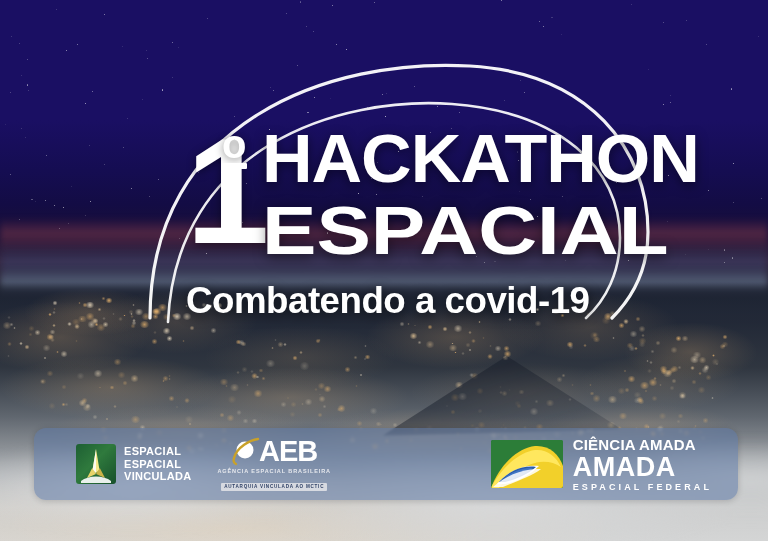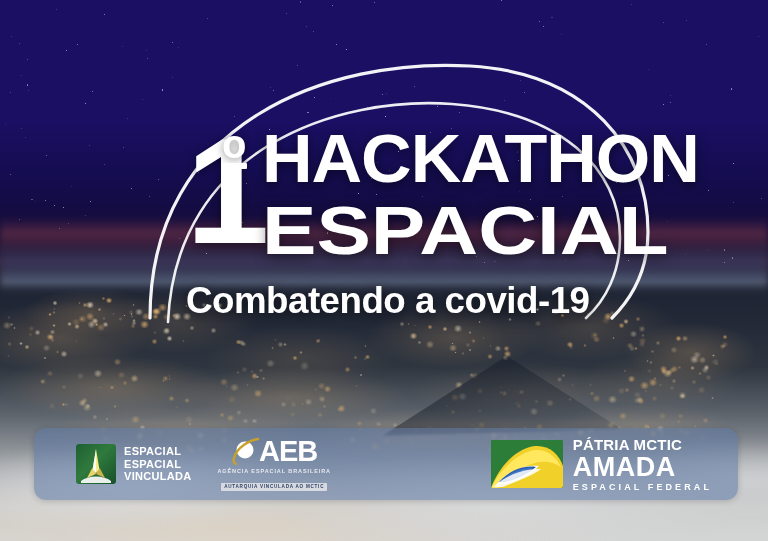--- a/index.html
+++ b/index.html
@@ -824,20 +824,20 @@
           <rect width="72" height="48" fill="#2c7d38"></rect>
           <path d="M0 48 C8 26 26 8 44 6 C58 5 68 14 72 26 L72 48 Z" fill="#f2d02a"></path>
           <path d="M0 48 C10 28 28 12 44 10 C56 9 65 16 70 27 C60 20 46 20 34 27 C22 34 12 42 8 48 Z" fill="#ffe75e"></path>
           <path d="M6 44 C16 32 32 24 48 26 C40 34 28 41 14 44 Z" fill="#ffffff"></path>
           <path d="M8 42 C18 31 32 25 45 27 C37 34 26 39 14 42 Z" fill="#2b5ca8"></path>
           <path d="M10 41 C20 32 32 27 42 28 C34 34 24 38 15 41 Z" fill="#3f74c4"></path>
           <path d="M2 47 C14 36 32 28 50 29 C44 34 30 40 12 47 Z" fill="#ffffff" opacity="0.85"></path>
         </svg>
       </div>
       <div class="gov-text">
-        <div class="gov-1">PÁTRIA MCTIC</div>
+        <div class="gov-1">CIÊNCIA AMADA</div>
         <div class="gov-2">AMADA</div>
         <div class="gov-3">ESPACIAL FEDERAL</div>
       </div>
     </div>
 
   </div>
 </div>
 
 </body></html>

